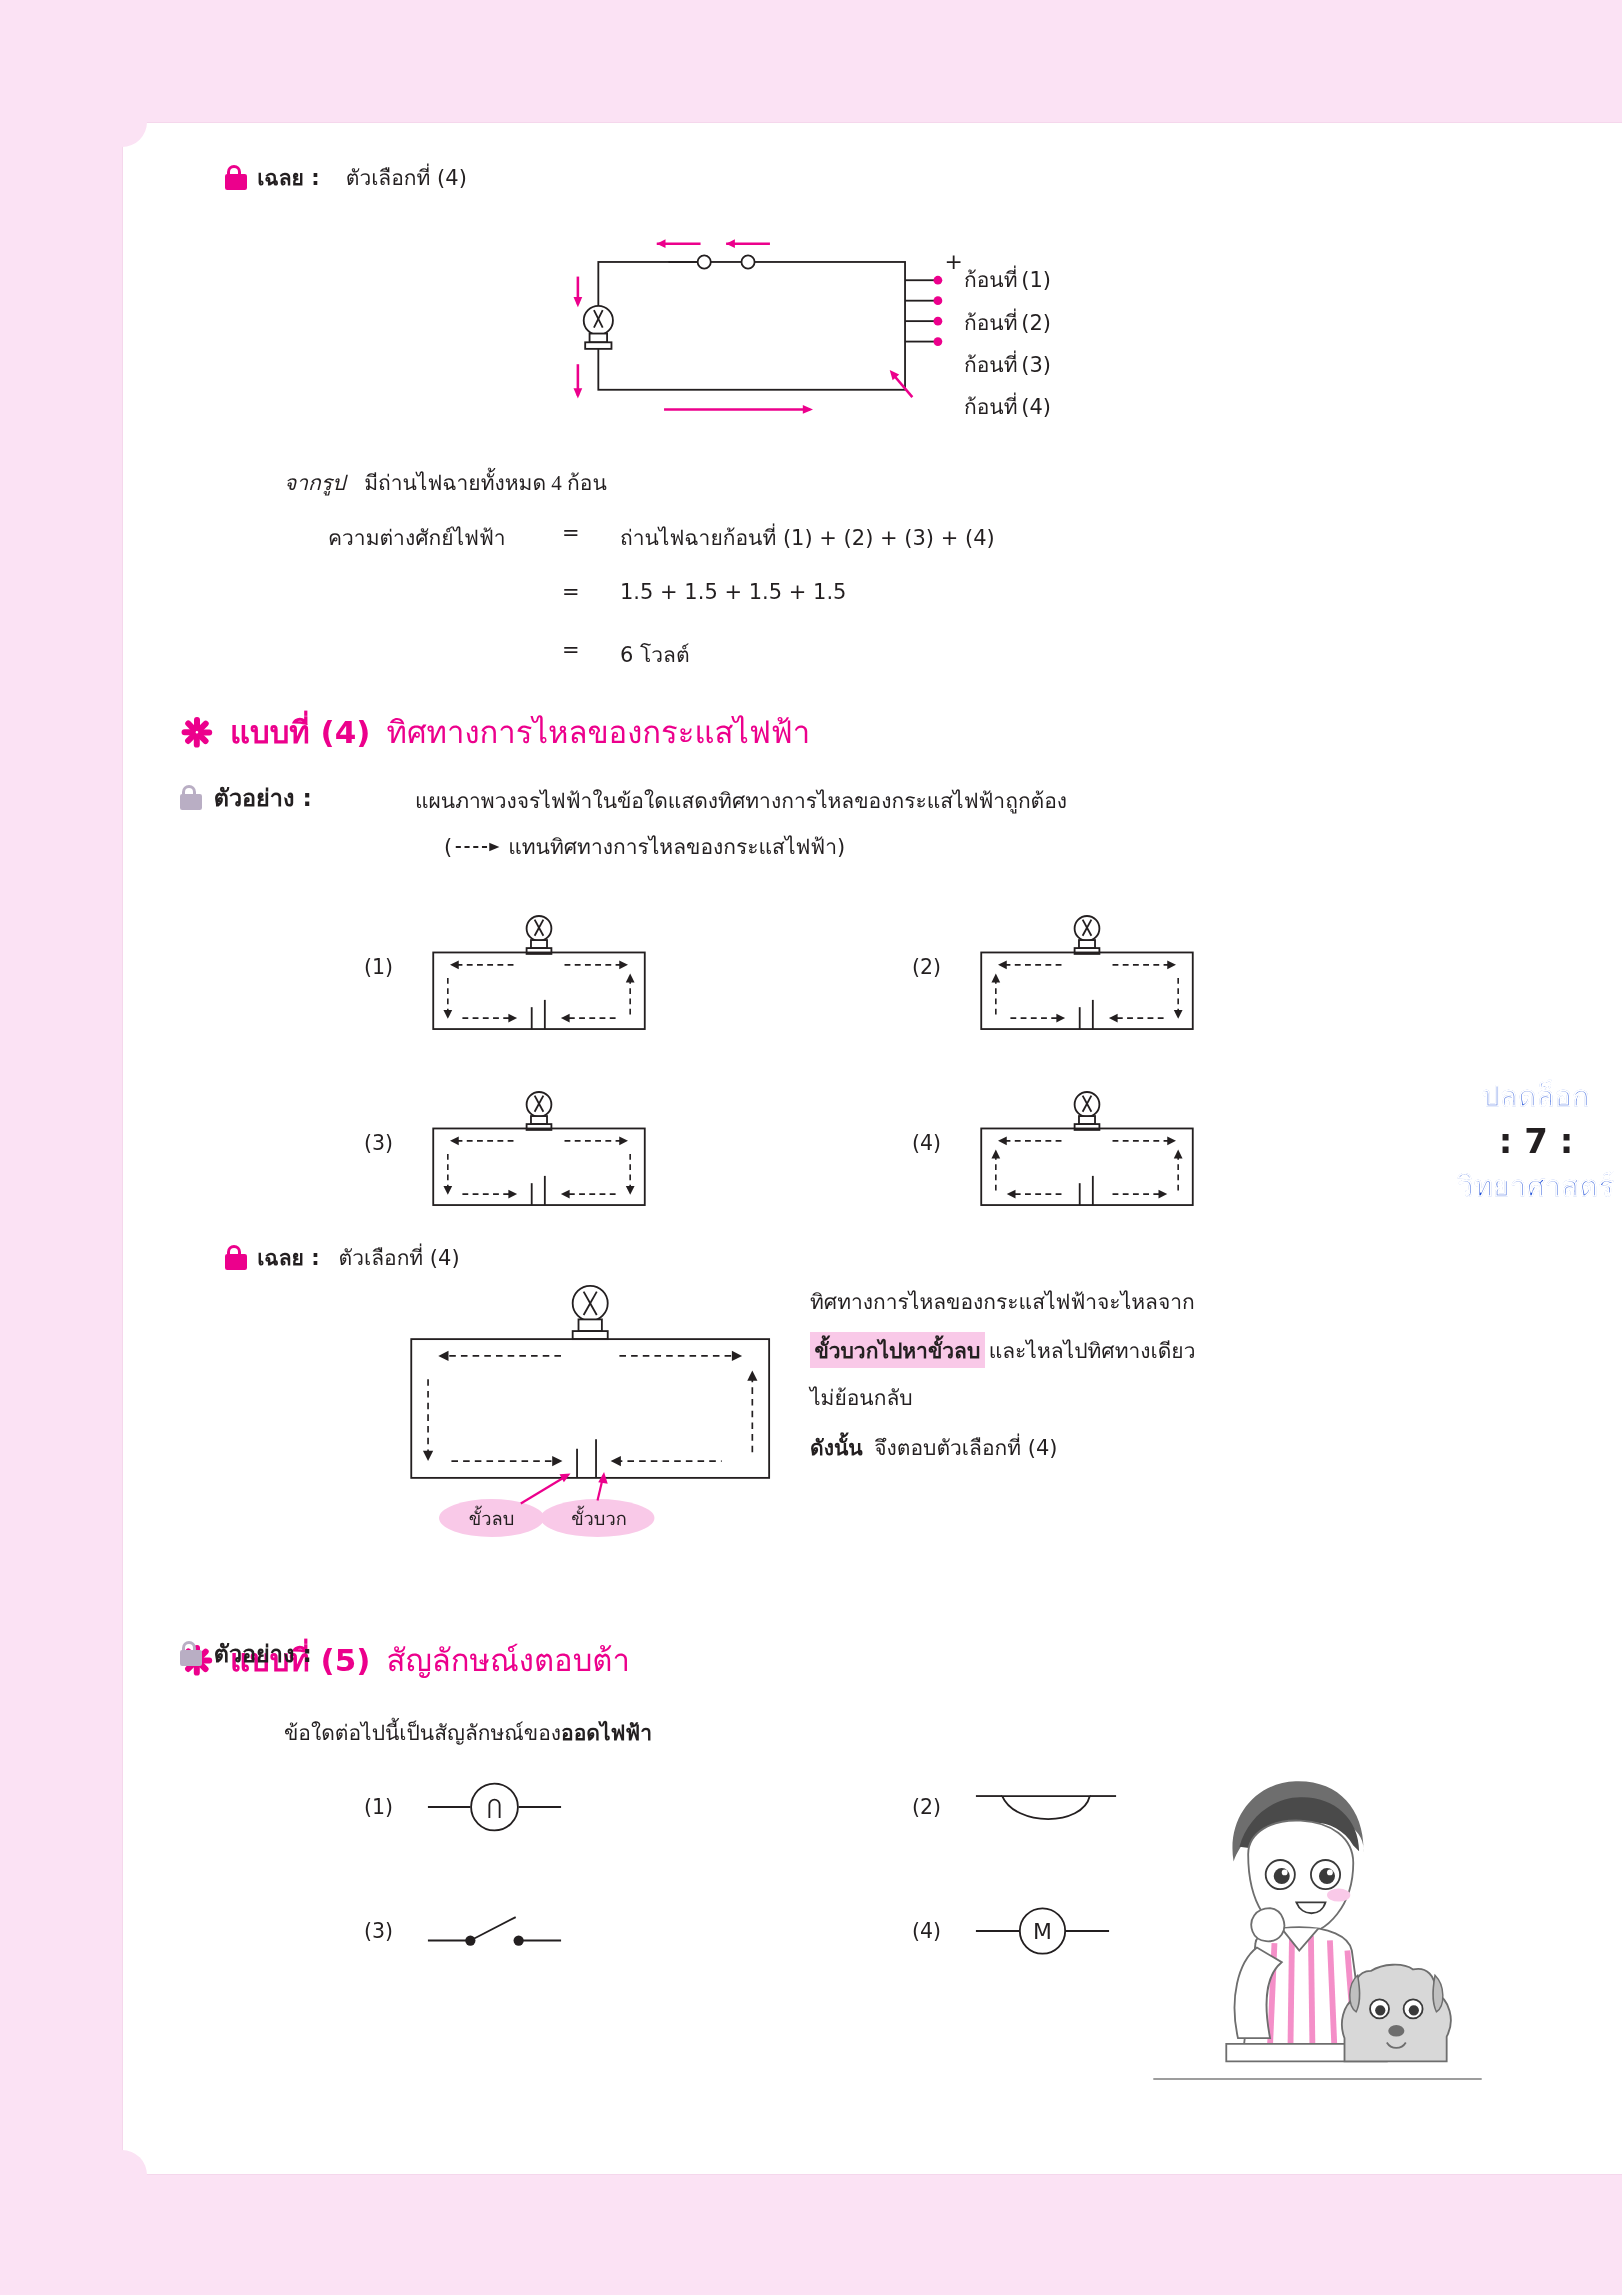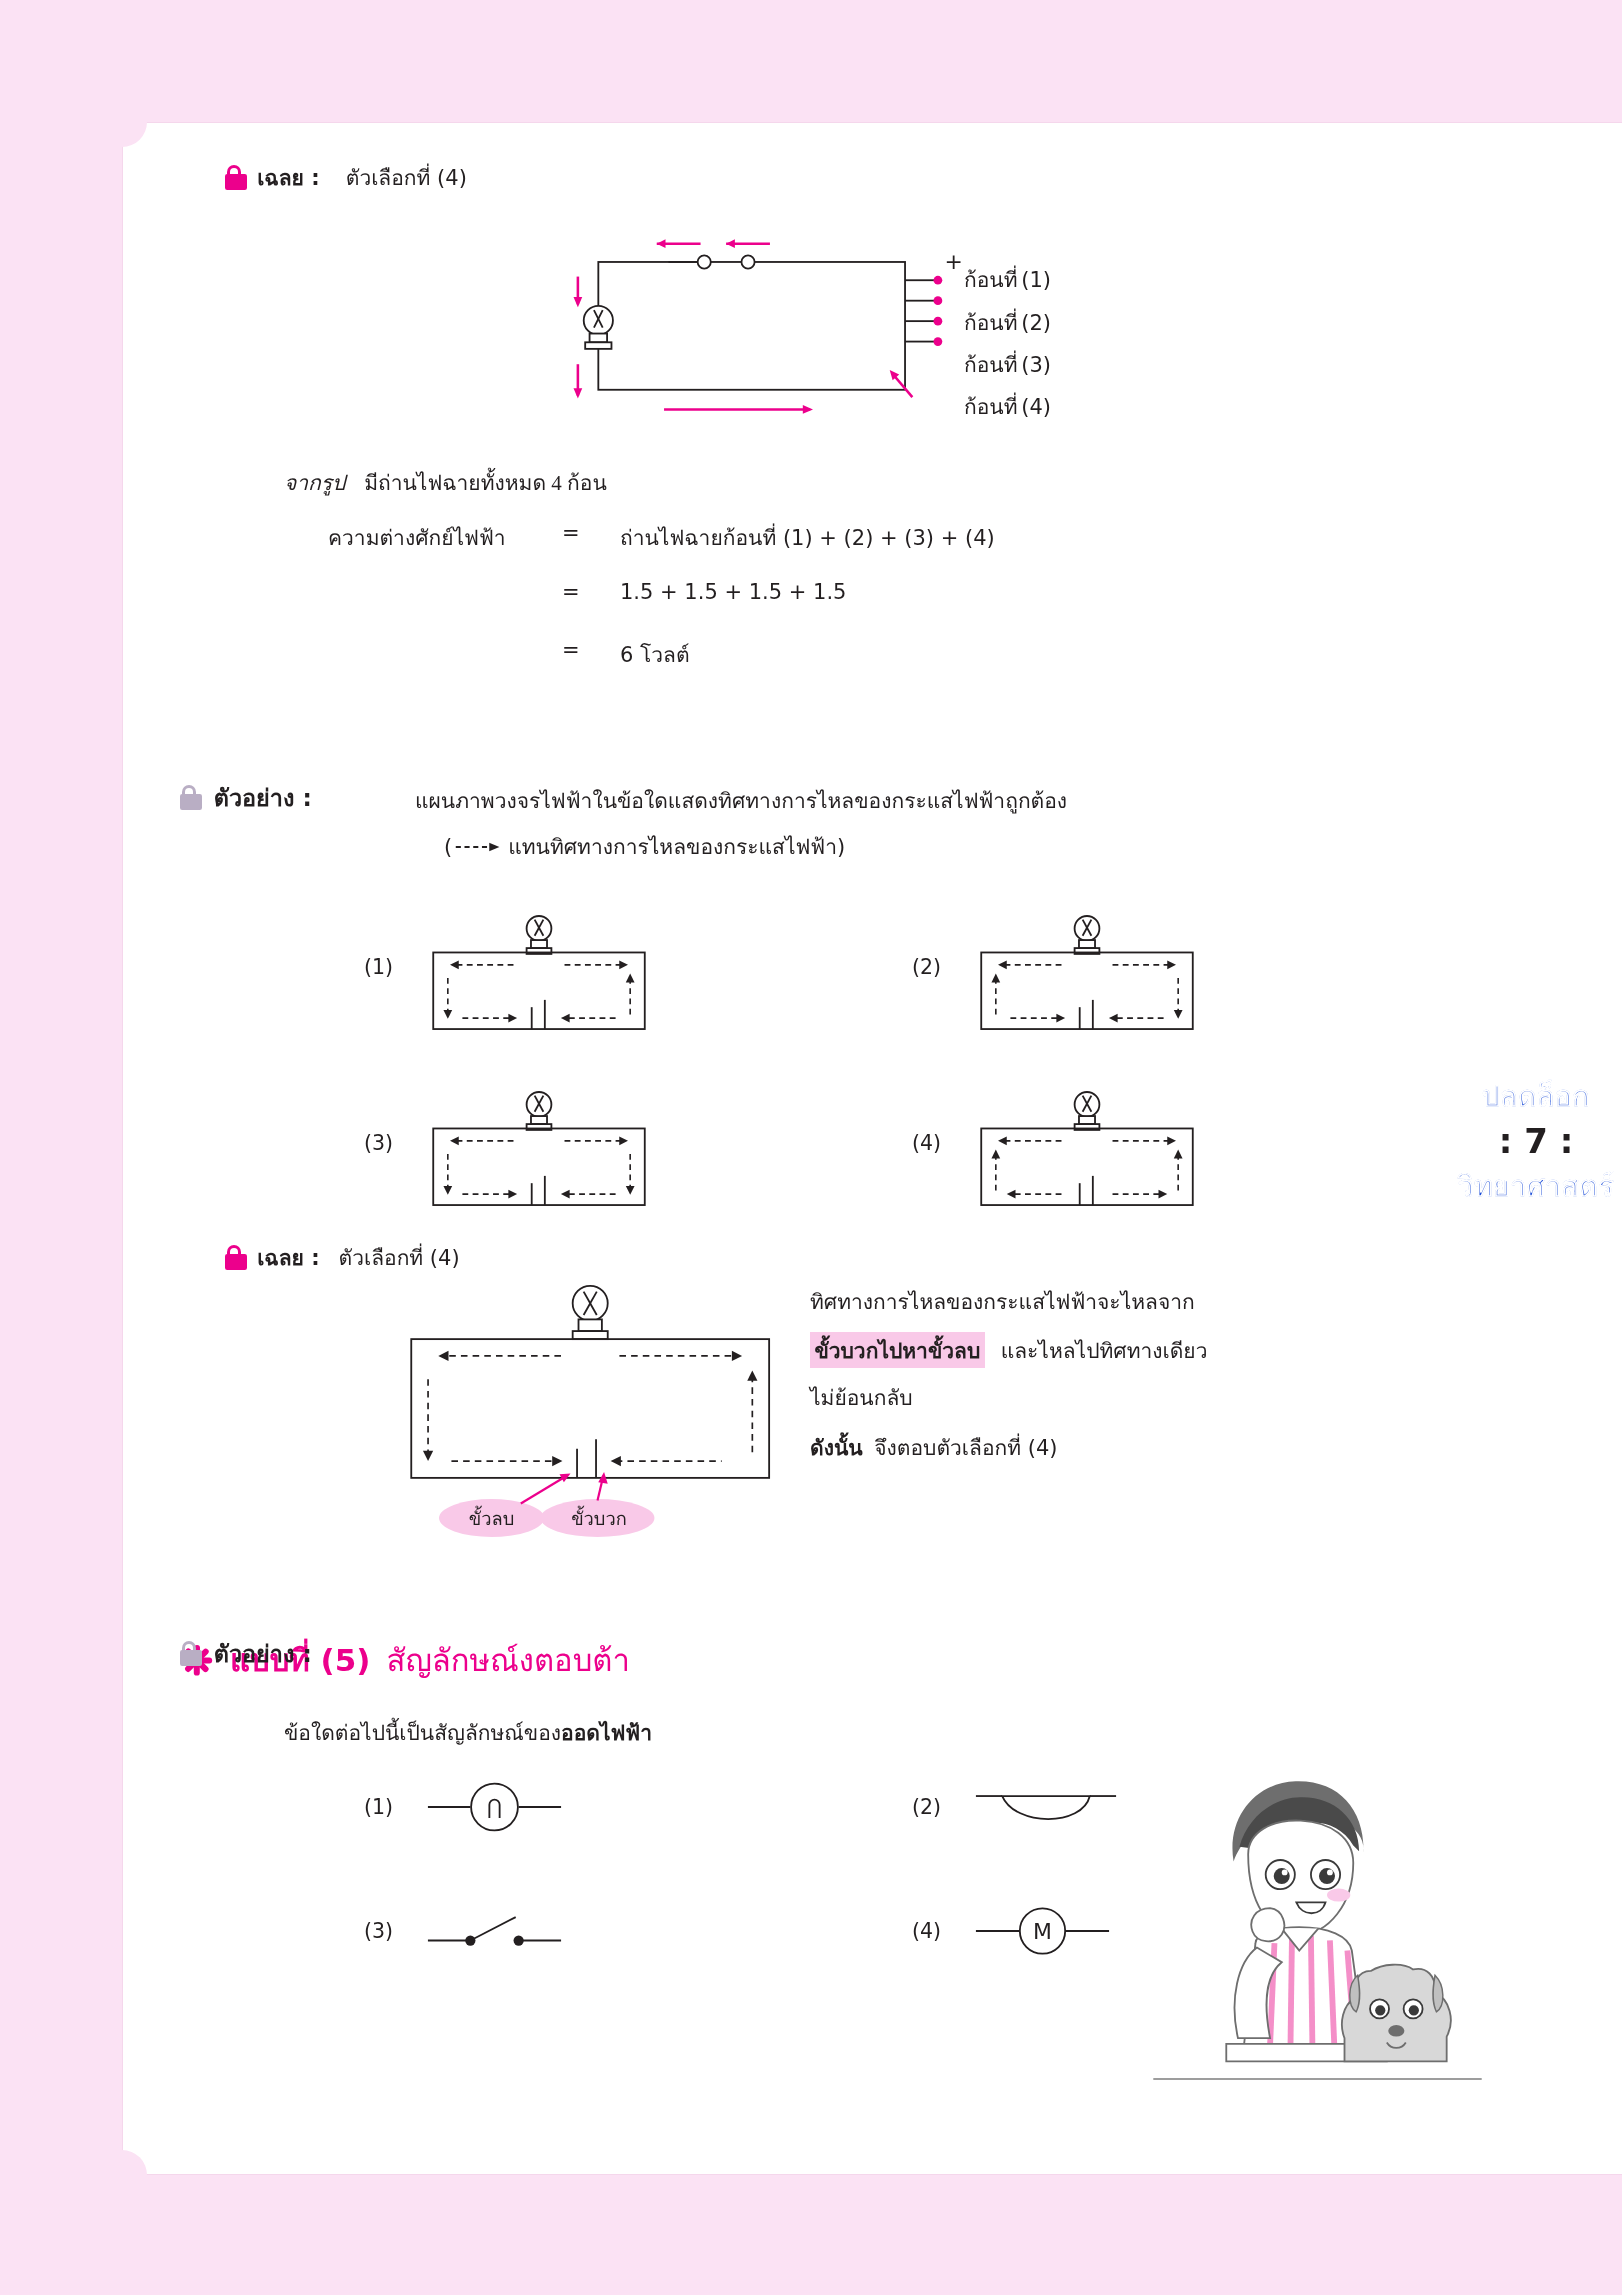--- a/index.html
+++ b/index.html
@@ -176,20 +176,34 @@
     <span class="lbl" style="width:234px;"></span>
     <span class="lbl" style="width:58px;">=</span>
     <span class="lbl">1.5 + 1.5 + 1.5 + 1.5</span>
   </div>
   <div class="row" style="left:205px; top:515px; width:877px; display:flex;">
     <span class="lbl" style="width:234px;"></span>
     <span class="lbl" style="width:58px;">=</span>
     <span class="lbl">6 โวลต์</span>
   </div>
 
+  <div class="row" style="left:57px; top:584px; display:flex; align-items:center; gap:16px;">
+    <span class="flower">
+        <i></i>
+        <i></i>
+        <i></i>
+        <i></i>
+        <i></i>
+        <i></i>
+        <i></i>
+        <i></i>
+      </span>
+    <span class="hdr-pink" style="font-size:31px;">แบบที่ (4)</span>
+    <span class="hdr-pink" style="font-size:31px; font-weight:normal;">ทิศทางการไหลของกระแสไฟฟ้า</span>
+  </div>
 
   <div class="row" style="left:57px; top:656px; display:flex; align-items:center; gap:11.7px;">
     <span class="lockicon gray">
         <span class="shackle"></span>
         <span class="body"></span>
       </span>
     <span class="lbl lbl-b" style="font-size:23.4px;">ตัวอย่าง :</span>
   </div>
   <div class="row" style="left:292px; top:661px;">
     <span class="lbl">แผนภาพวงจรไฟฟ้าในข้อใดแสดงทิศทางการไหลของกระแสไฟฟ้าถูกต้อง</span>
@@ -388,21 +402,21 @@
         <polygon points="289,267 281,281 294,283" fill="#ec008c" stroke="none"></polygon>
       </g>
       <text x="135" y="340" font-size="25" fill="#231f20" text-anchor="middle" font-family="DejaVu Sans, sans-serif">ขั้วลบ</text>
       <text x="282" y="340" font-size="25" fill="#231f20" text-anchor="middle" font-family="DejaVu Sans, sans-serif">ขั้วบวก</text>
     </svg>
   </div>
 
   <div class="row" style="left:687px; top:1162px;">
     <span class="lbl">ทิศทางการไหลของกระแสไฟฟ้าจะไหลจาก</span>
   </div>
-  <div class="row" style="left:687px; top:1209px; display:flex; align-items:baseline; gap:16px;">
+  <div class="row" style="left:687px; top:1209px; display:flex; align-items:baseline; gap:4px;">
     <span class="lbl lbl-b pink" style="background:#f9c9e8; padding:1.5px 4.4px;">ขั้วบวกไปหาขั้วลบ</span>
     <span class="lbl">และไหลไปทิศทางเดียว</span>
   </div>
   <div class="row" style="left:687px; top:1258px;">
     <span class="lbl">ไม่ย้อนกลับ</span>
   </div>
   <div class="row" style="left:687px; top:1308px; display:flex; align-items:baseline; gap:11.7px;">
     <span class="lbl lbl-b">ดังนั้น</span>
     <span class="lbl">จึงตอบตัวเลือกที่ (4)</span>
   </div>

